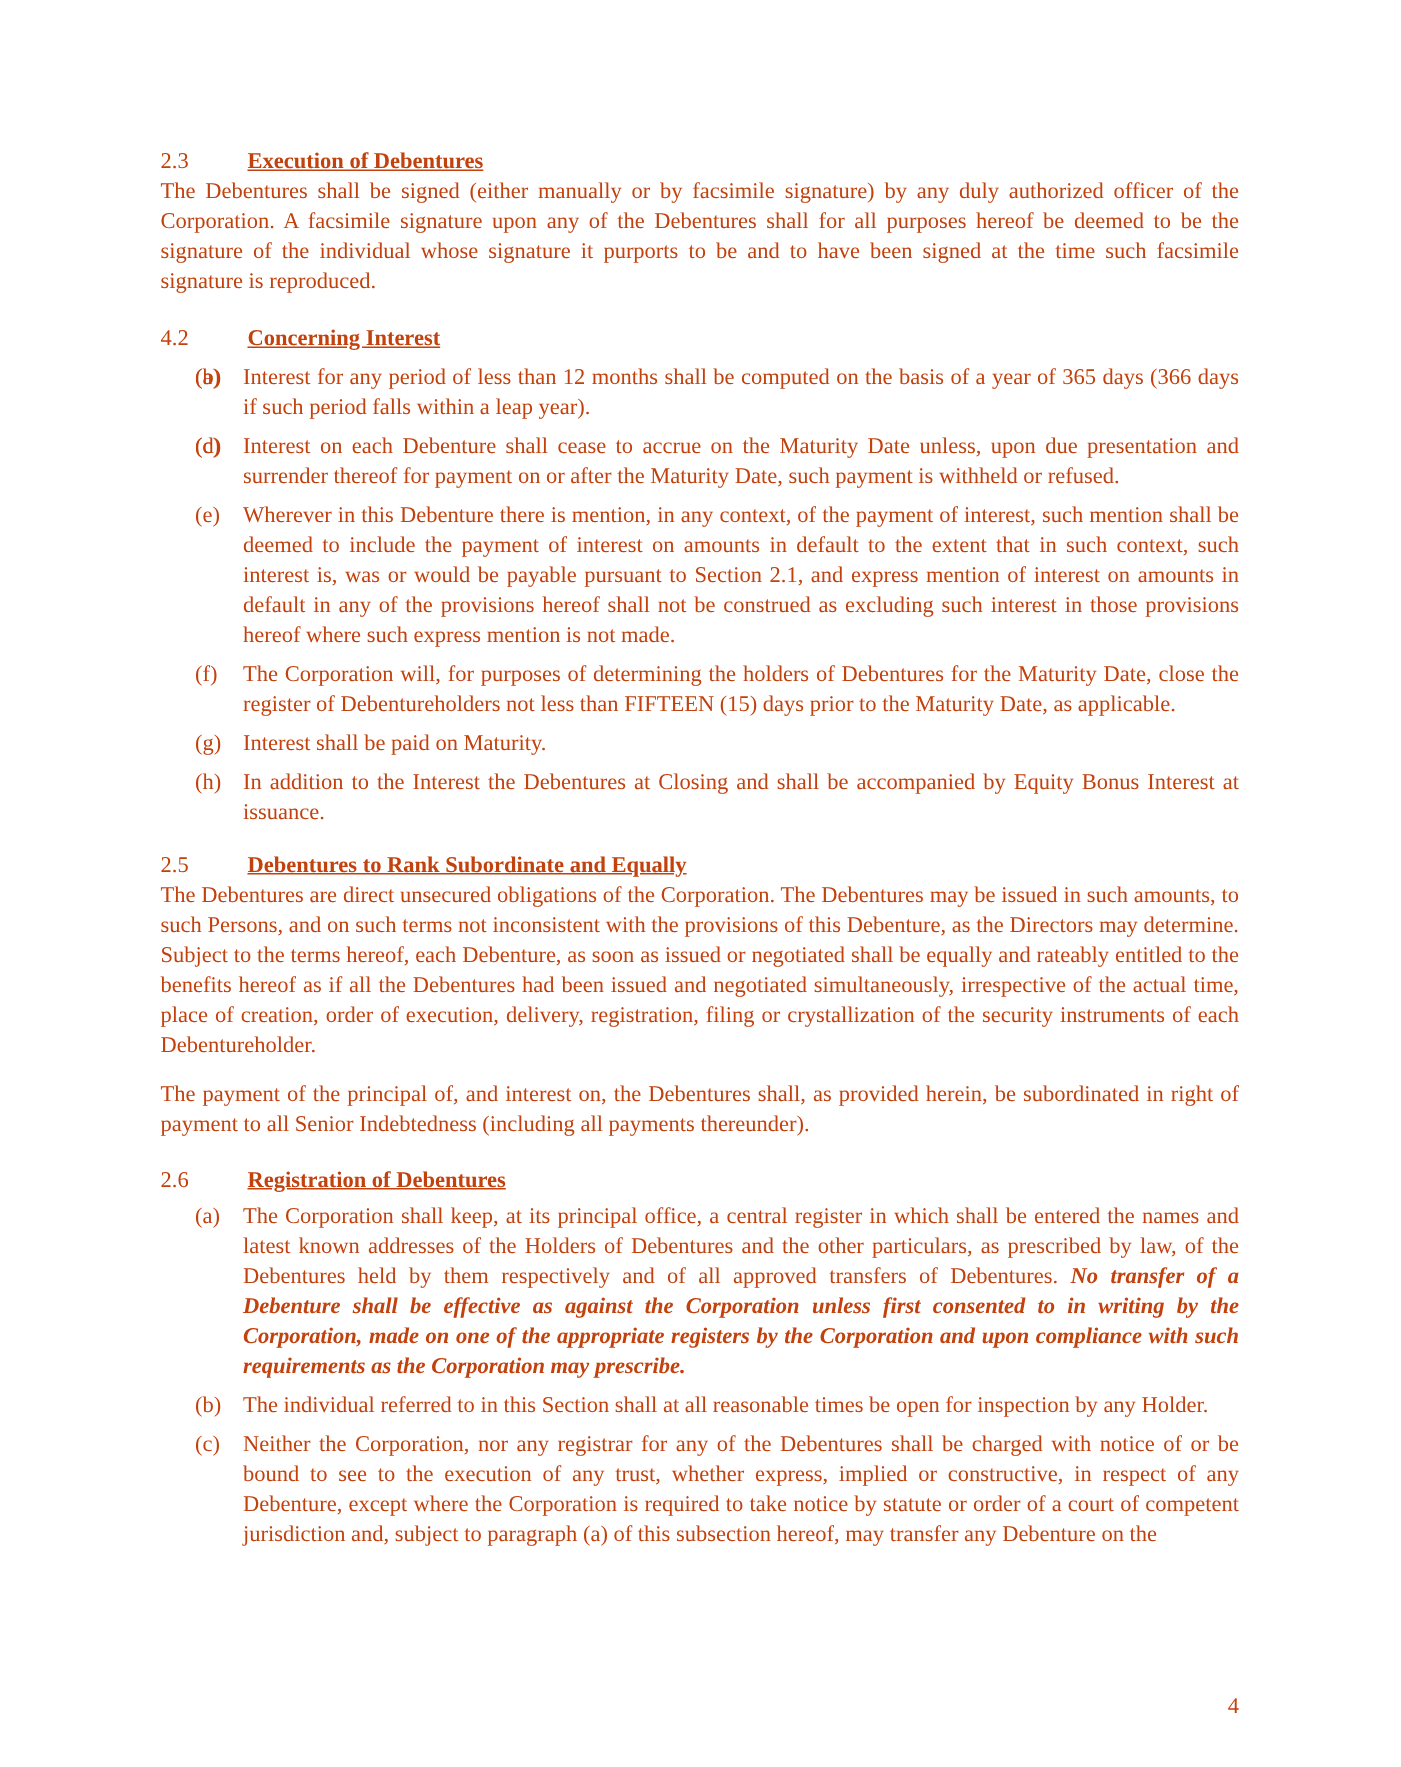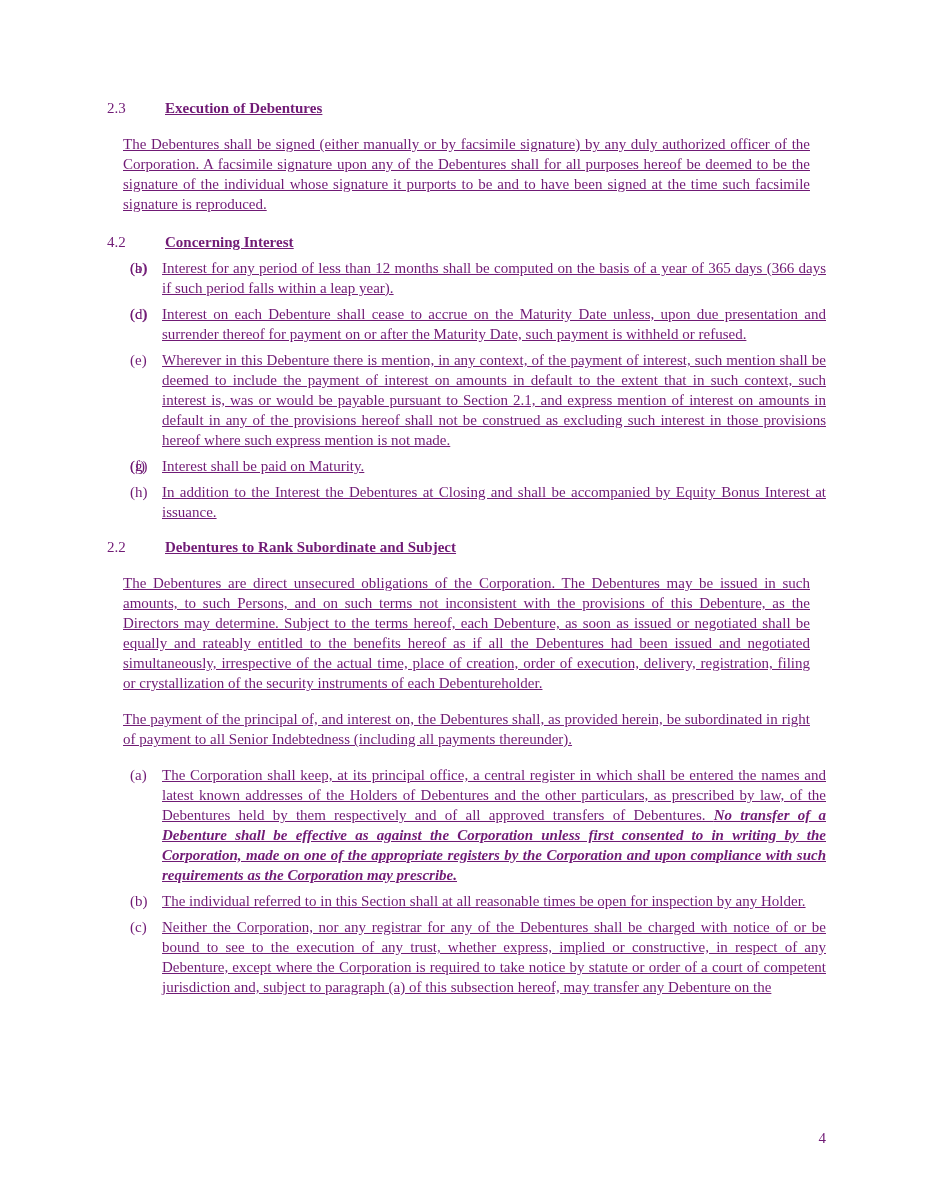--- a/index.html
+++ b/index.html
@@ -10,41 +10,40 @@
   .page {
     position: relative;
     width: 934px;
     height: 1178px;
     background: #ffffff;
     box-sizing: border-box;
     padding: 98px 108px 0 107px;
     font-family: "Liberation Serif", "DejaVu Serif", serif;
     font-size: 15px;
     line-height: 20px;
-    color: #701a75;
+    color: #c2410c;
     overflow: hidden;
-    text-decoration: underline;
   }
   .sec-heading {
     margin: 0;
     font-size: 15px;
     line-height: 20px;
     font-weight: normal;
   }
   .sec-num {
     display: inline-block;
     width: 58px;
     font-weight: normal;
   }
   .sec-title {
     font-weight: bold;
     text-decoration: underline;
   }
   .para {
-    margin: 16px;
+    margin: 0;
     text-align: justify;
   }
   .list {
     margin: 4px 0 0 0;
     padding: 0;
   }
   .li {
     position: relative;
     margin: 0 0 6px 55px;
     text-align: justify;
@@ -80,29 +79,30 @@
   <h3 class="sec-heading"><span class="sec-num">2.3</span><span class="sec-title">Execution of Debentures</span></h3>
   <p class="para">The Debentures shall be signed (either manually or by facsimile signature) by any duly authorized officer of the Corporation.  A facsimile signature upon any of the Debentures shall for all purposes hereof be deemed to be the signature of the individual whose signature it purports to be and to have been signed at the time such facsimile signature is reproduced.</p>
 
   <h3 class="sec-heading mt-18"><span class="sec-num">4.2</span><span class="sec-title">Concerning Interest</span></h3>
   <div class="list">
     <p class="li"><span class="li-label">(a)</span></p>
     <p class="li"><span class="li-label">(b)</span><span>Interest for any period of less than 12 months shall be computed on the basis of a year of 365 days (366 days if such period falls within a leap year).</span></p>
     <p class="li"><span class="li-label">(c)</span></p>
     <p class="li"><span class="li-label">(d)</span><span>Interest on each Debenture shall cease to accrue on the Maturity Date unless, upon due presentation and surrender thereof for payment on or after the Maturity Date, such payment is withheld or refused.</span></p>
     <p class="li"><span class="li-label">(e)</span><span>Wherever in this Debenture there is mention, in any context, of the payment of interest, such mention shall be deemed to include the payment of interest on amounts in default to the extent that in such context, such interest is, was or would be payable pursuant to Section 2.1, and express mention of interest on amounts in default in any of the provisions hereof shall not be construed as excluding such interest in those provisions hereof where such express mention is not made.</span></p>
-    <p class="li"><span class="li-label">(f)</span></p>
+    <p class="li"><span class="li-label">(f)</span><span>The Corporation will, for purposes of determining the holders of Debentures for the Maturity Date, close the register of Debentureholders not less than FIFTEEN (15) days prior to the Maturity Date, as applicable.</span></p>
     <p class="li"><span class="li-label">(g)</span><span>Interest shall be paid on Maturity.</span></p>
     <p class="li"><span class="li-label">(h)</span><span>In addition to the Interest the Debentures at Closing and shall be accompanied by Equity Bonus Interest at issuance.</span></p>
   </div>
 
-  <h3 class="sec-heading mt-15"><span class="sec-num">2.2</span><span class="sec-title">Debentures to Rank Subordinate and Subject</span></h3>
+  <h3 class="sec-heading mt-15"><span class="sec-num">2.5</span><span class="sec-title">Debentures to Rank Subordinate and Equally</span></h3>
   <p class="para">The Debentures are direct unsecured obligations of the Corporation. The Debentures may be issued in such amounts, to such Persons, and on such terms not inconsistent with the provisions of this Debenture, as the Directors may determine.  Subject to the terms hereof, each Debenture, as soon as issued or negotiated shall be equally and rateably entitled to the benefits hereof as if all the Debentures had been issued and negotiated simultaneously, irrespective of the actual time, place of creation, order of execution, delivery, registration, filing or crystallization of the security instruments of each Debentureholder.</p>
   <p class="para mt-13">The payment of the principal of, and interest on, the Debentures shall, as provided herein, be subordinated in right of payment to all Senior Indebtedness (including all payments thereunder).</p>
 
+  <h3 class="sec-heading mt-17"><span class="sec-num">2.6</span><span class="sec-title">Registration of Debentures</span></h3>
   <div class="list">
     <p class="li"><span class="li-label">(a)</span><span>The Corporation shall keep, at its principal office, a central register in which shall be entered the names and latest known addresses of the Holders of Debentures and the other particulars, as prescribed by law, of the Debentures held by them respectively and of all approved transfers of Debentures.  </span><span class="emph">No transfer of a Debenture shall be effective as against the Corporation unless first consented to in writing by the Corporation, made on one of the appropriate registers by the Corporation and upon compliance with such requirements as the Corporation may prescribe.</span></p>
     <p class="li"><span class="li-label">(b)</span><span>The individual referred to in this Section shall at all reasonable times be open for inspection by any Holder.</span></p>
     <p class="li"><span class="li-label">(c)</span><span>Neither the Corporation, nor any registrar for any of the Debentures shall be charged with notice of or be bound to see to the execution of any trust, whether express, implied or constructive, in respect of any Debenture, except where the Corporation is required to take notice by statute or order of a court of competent jurisdiction and, subject to paragraph (a) of this subsection hereof, may transfer any Debenture on the</span></p>
   </div>
 
   <div class="page-number">4</div>
 
 </div>
 

